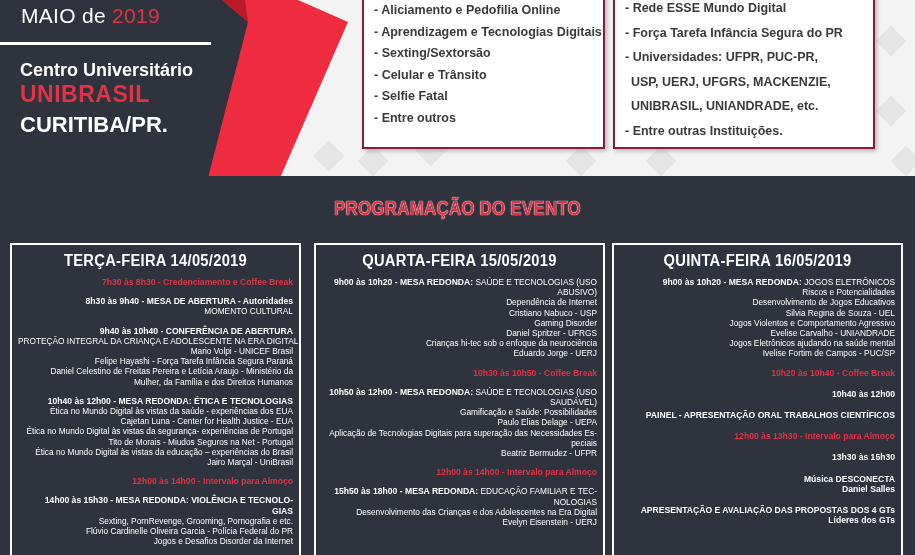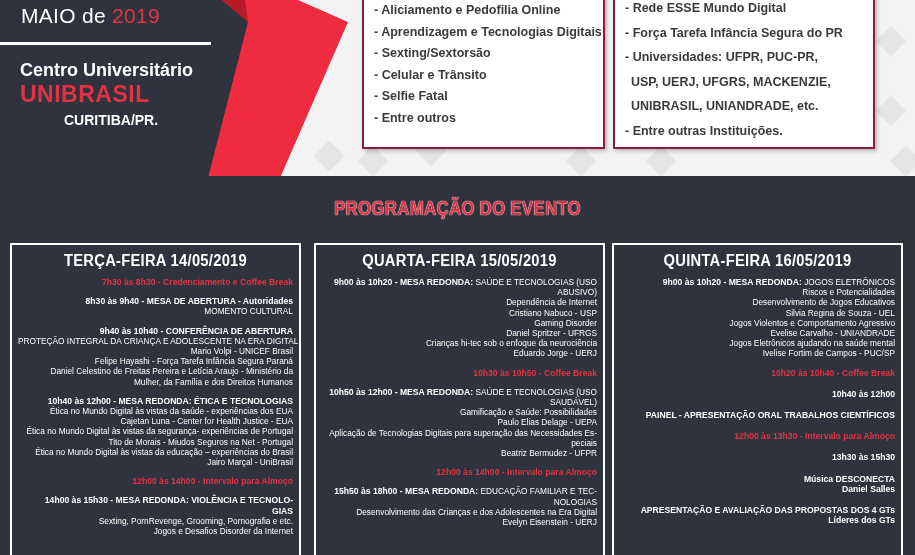--- a/index.html
+++ b/index.html
@@ -31,21 +31,21 @@
     position: absolute; left: 21px; top: 4px; font-size: 21px; font-weight: normal;
     color: #ffffff; letter-spacing: 0.3px;
   }
   .hero-date .year { color: #e33145; }
   .hero-rule {
     position: absolute; left: 0; top: 42px; width: 211px; height: 3px; background: #ffffff;
   }
   .hero-venue { position: absolute; left: 20px; top: 60px; color: #fff; font-weight: bold; }
   .hero-venue .l1 { font-size: 18px; display: block; }
   .hero-venue .l2 { font-size: 23px; display: block; color: #e33145; letter-spacing: 0.5px; }
-  .hero-venue .l3 { font-size: 14px; display: block; margin-top: 4px; margin-left: 44px; }
+  .hero-venue .l3 { font-size: 22px; display: block; margin-top: 4px; }
 
   .topic-box {
     position: absolute; background: #ffffff; border: 2px solid #8e1a3b;
     box-shadow: 2px 2px 4px rgba(0,0,0,0.25);
     padding: 0 10px; color: #3a3a3a; font-weight: bold; font-size: 12.5px;
   }
   .topic-box .item { display: block; line-height: 21.6px; white-space: nowrap; }
   .topic-box.themes { left: 362px; top: -10px; width: 243px; height: 159px; padding-top: 8px; }
   .topic-box.partners { left: 613px; top: -10px; width: 262px; height: 159px; padding-top: 4px; }
   .topic-box.partners .item { line-height: 24.5px; }
@@ -161,20 +161,21 @@
     <span class="line">Ética no Mundo Digital às vistas da educação – experiências do Brasil</span>
     <span class="line">Jairo Marçal - UniBrasil</span>
   </div>
 
   <div class="block break">12h00 às 14h00 - Intervalo para Almoço</div>
 
   <div class="block">
     <span class="line time">14h00 às 15h30 - MESA REDONDA: VIOLÊNCIA E TECNOLO-</span>
     <span class="line time">GIAS</span>
     <span class="line">Sexting, PornRevenge, Grooming, Pornografia e etc.</span>
+    <span class="line">Flúvio Cardinelle Oliveira Garcia - Polícia Federal do PR</span>
     <span class="line">Jogos e Desafios Disorder da Internet</span>
   </div>
 </div>
 
 <div class="day-col c2">
   <div class="day-head">QUARTA-FEIRA  15/05/2019</div>
 
   <div class="block">
     <span class="line"><span class="time">9h00 às 10h20 - MESA REDONDA:</span><span> SAÚDE E TECNOLOGIAS (USO</span></span>
     <span class="line">ABUSIVO)</span>

